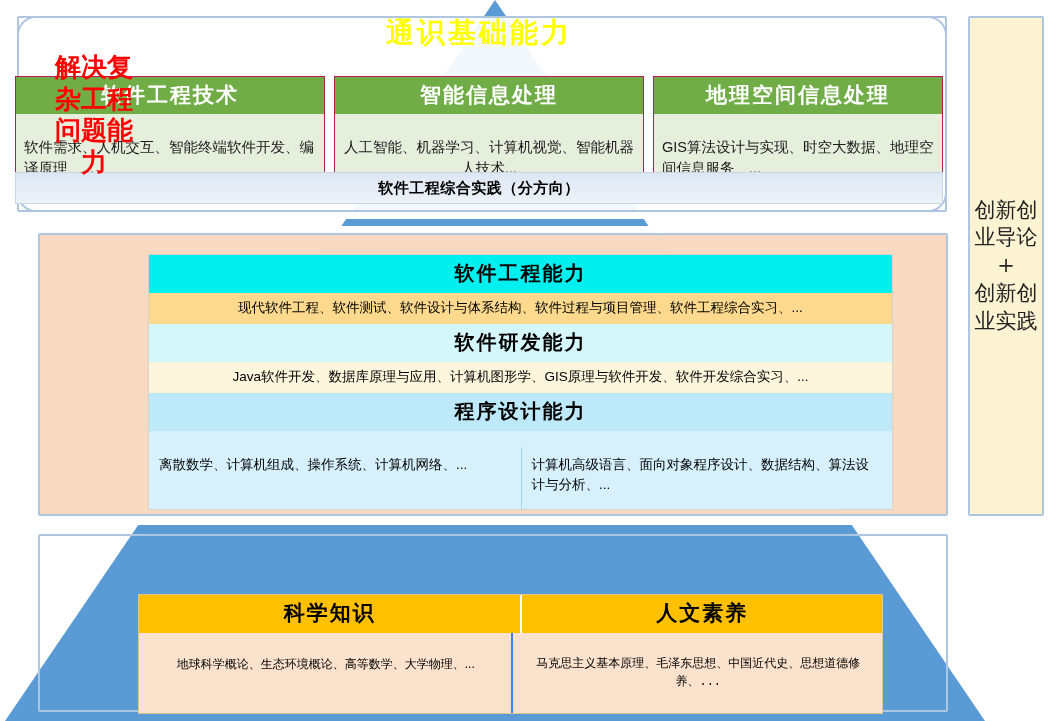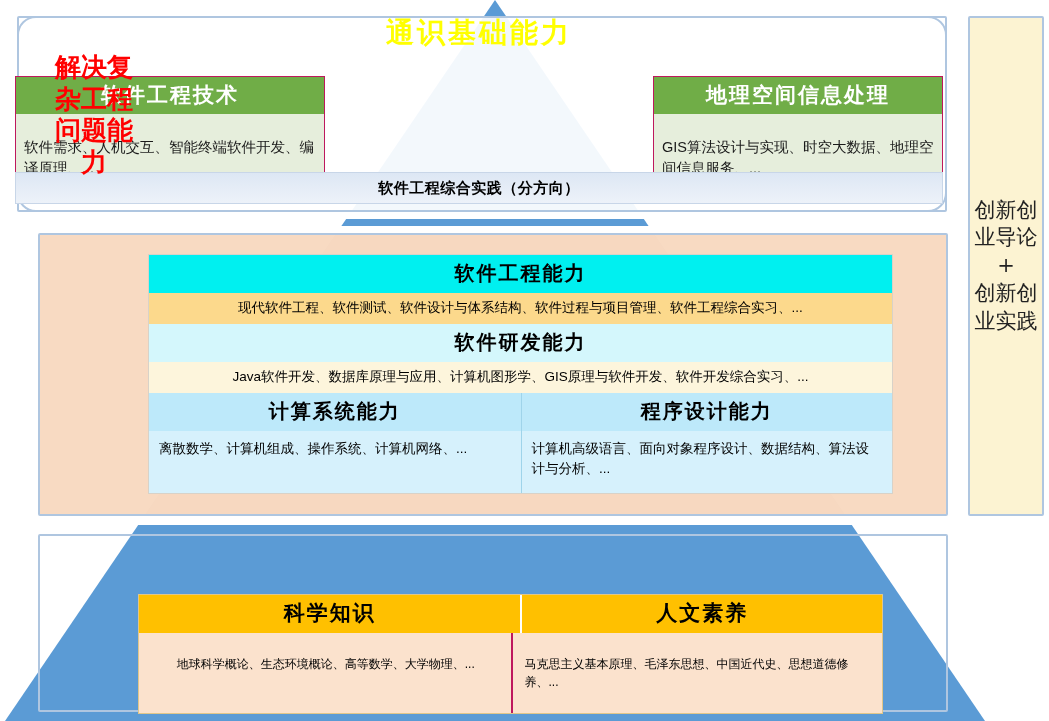--- a/index.html
+++ b/index.html
@@ -106,21 +106,21 @@
   #r-se-courses{background:#FCD98C;}
   #r-dev-title{background:#D4F7FC;}
   #r-dev-courses{background:#FDF5DC;}
   .split-row{display:flex;}
   .split-row > div{flex:1 1 50%;box-sizing:border-box;}
   .split-row > div + div{border-left:1px solid #9fd4ea;}
   #r-split-title{background:#BDE9FA;}
   #r-split-body{background:#D6F1FC;}
   #r-split-body .cell{
     text-align:left;font-size:13.5px;color:#000;
-    padding:8px 10px 14px 10px;line-height:1.5;min-height:56px;
+    padding:8px 10px 14px 10px;line-height:1.5;min-height:56px;margin-top:16px;
   }
 
   
   #bot-panel{
     left:38px;top:534px;width:910px;height:178px;
     background:transparent;
     z-index:2;
   }
   #bot-title{
     position:absolute;left:0;top:14px;width:910px;text-align:center;
@@ -144,21 +144,21 @@
     margin-left:10px;
   }
   #bot-head > div + div{border-left:2px solid #ffffff;}
   #bot-body{display:flex;background:#FBE2CD;}
   #bot-body > div{
     flex:1 1 50%;box-sizing:border-box;
     font-size:12px;color:#000;line-height:1.5;
     padding:22px 10px 22px 12px;
     text-align:center;
   }
-  #bot-body > div + div{border-left:2px solid #be185d;text-align:left;}
+  #bot-body > div + div{border-left:2px solid #3b82f6;text-align:center;font-family:Liberation Mono, monospace;}
 
   
   #right-panel{
     left:968px;top:16px;width:76px;height:500px;
     background:#FCF3D2;
     z-index:3;
     display:flex;align-items:center;justify-content:center;
   }
   #right-text{
     text-align:center;font-size:21px;color:#222;line-height:1.32;
@@ -194,40 +194,43 @@
   <svg style="position:absolute;left:17px;top:16px;z-index:1;" width="930" height="196">
     <rect x="1" y="1" width="928" height="194" rx="18" ry="18" fill="#ffffff" fill-opacity="0.93" stroke="#AFC6E0" stroke-width="2"></rect>
   </svg>
 
 
   <div class="domain-col" id="dc0">
     <div class="head">软件工程技术</div>
     <div class="body">软件需求、人机交互、智能终端软件开发、编译原理、...</div>
   </div>
 
+  <div class="domain-col" id="dc1">
+    <div class="head">智能信息处理</div>
+    <div class="body">人工智能、机器学习、计算机视觉、智能机器人技术...</div>
+  </div>
 
   <div class="domain-col" id="dc2">
     <div class="head">地理空间信息处理</div>
     <div class="body">GIS算法设计与实现、时空大数据、地理空间信息服务、...</div>
   </div>
 
   <div id="practice-band">软件工程综合实践（分方向）</div>
 
   <div class="panel" id="mid-panel"></div>
 
   <div id="mid-left-label">解决复杂工程问题能力</div>
 
   <div id="mid-stack">
     <div class="row-title" id="r-se-title">软件工程能力</div>
     <div class="row-courses" id="r-se-courses">现代软件工程、软件测试、软件设计与体系结构、软件过程与项目管理、软件工程综合实习、...</div>
     <div class="row-title" id="r-dev-title">软件研发能力</div>
     <div class="row-courses" id="r-dev-courses">Java软件开发、数据库原理与应用、计算机图形学、GIS原理与软件开发、软件开发综合实习、...</div>
 
     <div class="split-row" id="r-split-title">
-      <div class="row-title">计算系统能力</div>
       <div class="row-title">程序设计能力</div>
     </div>
     <div class="split-row" id="r-split-body">
       <div class="cell">离散数学、计算机组成、操作系统、计算机网络、...</div>
       <div class="cell">计算机高级语言、面向对象程序设计、数据结构、算法设计与分析、...</div>
     </div>
   </div>
 
   <div class="panel" id="bot-panel"></div>
 

